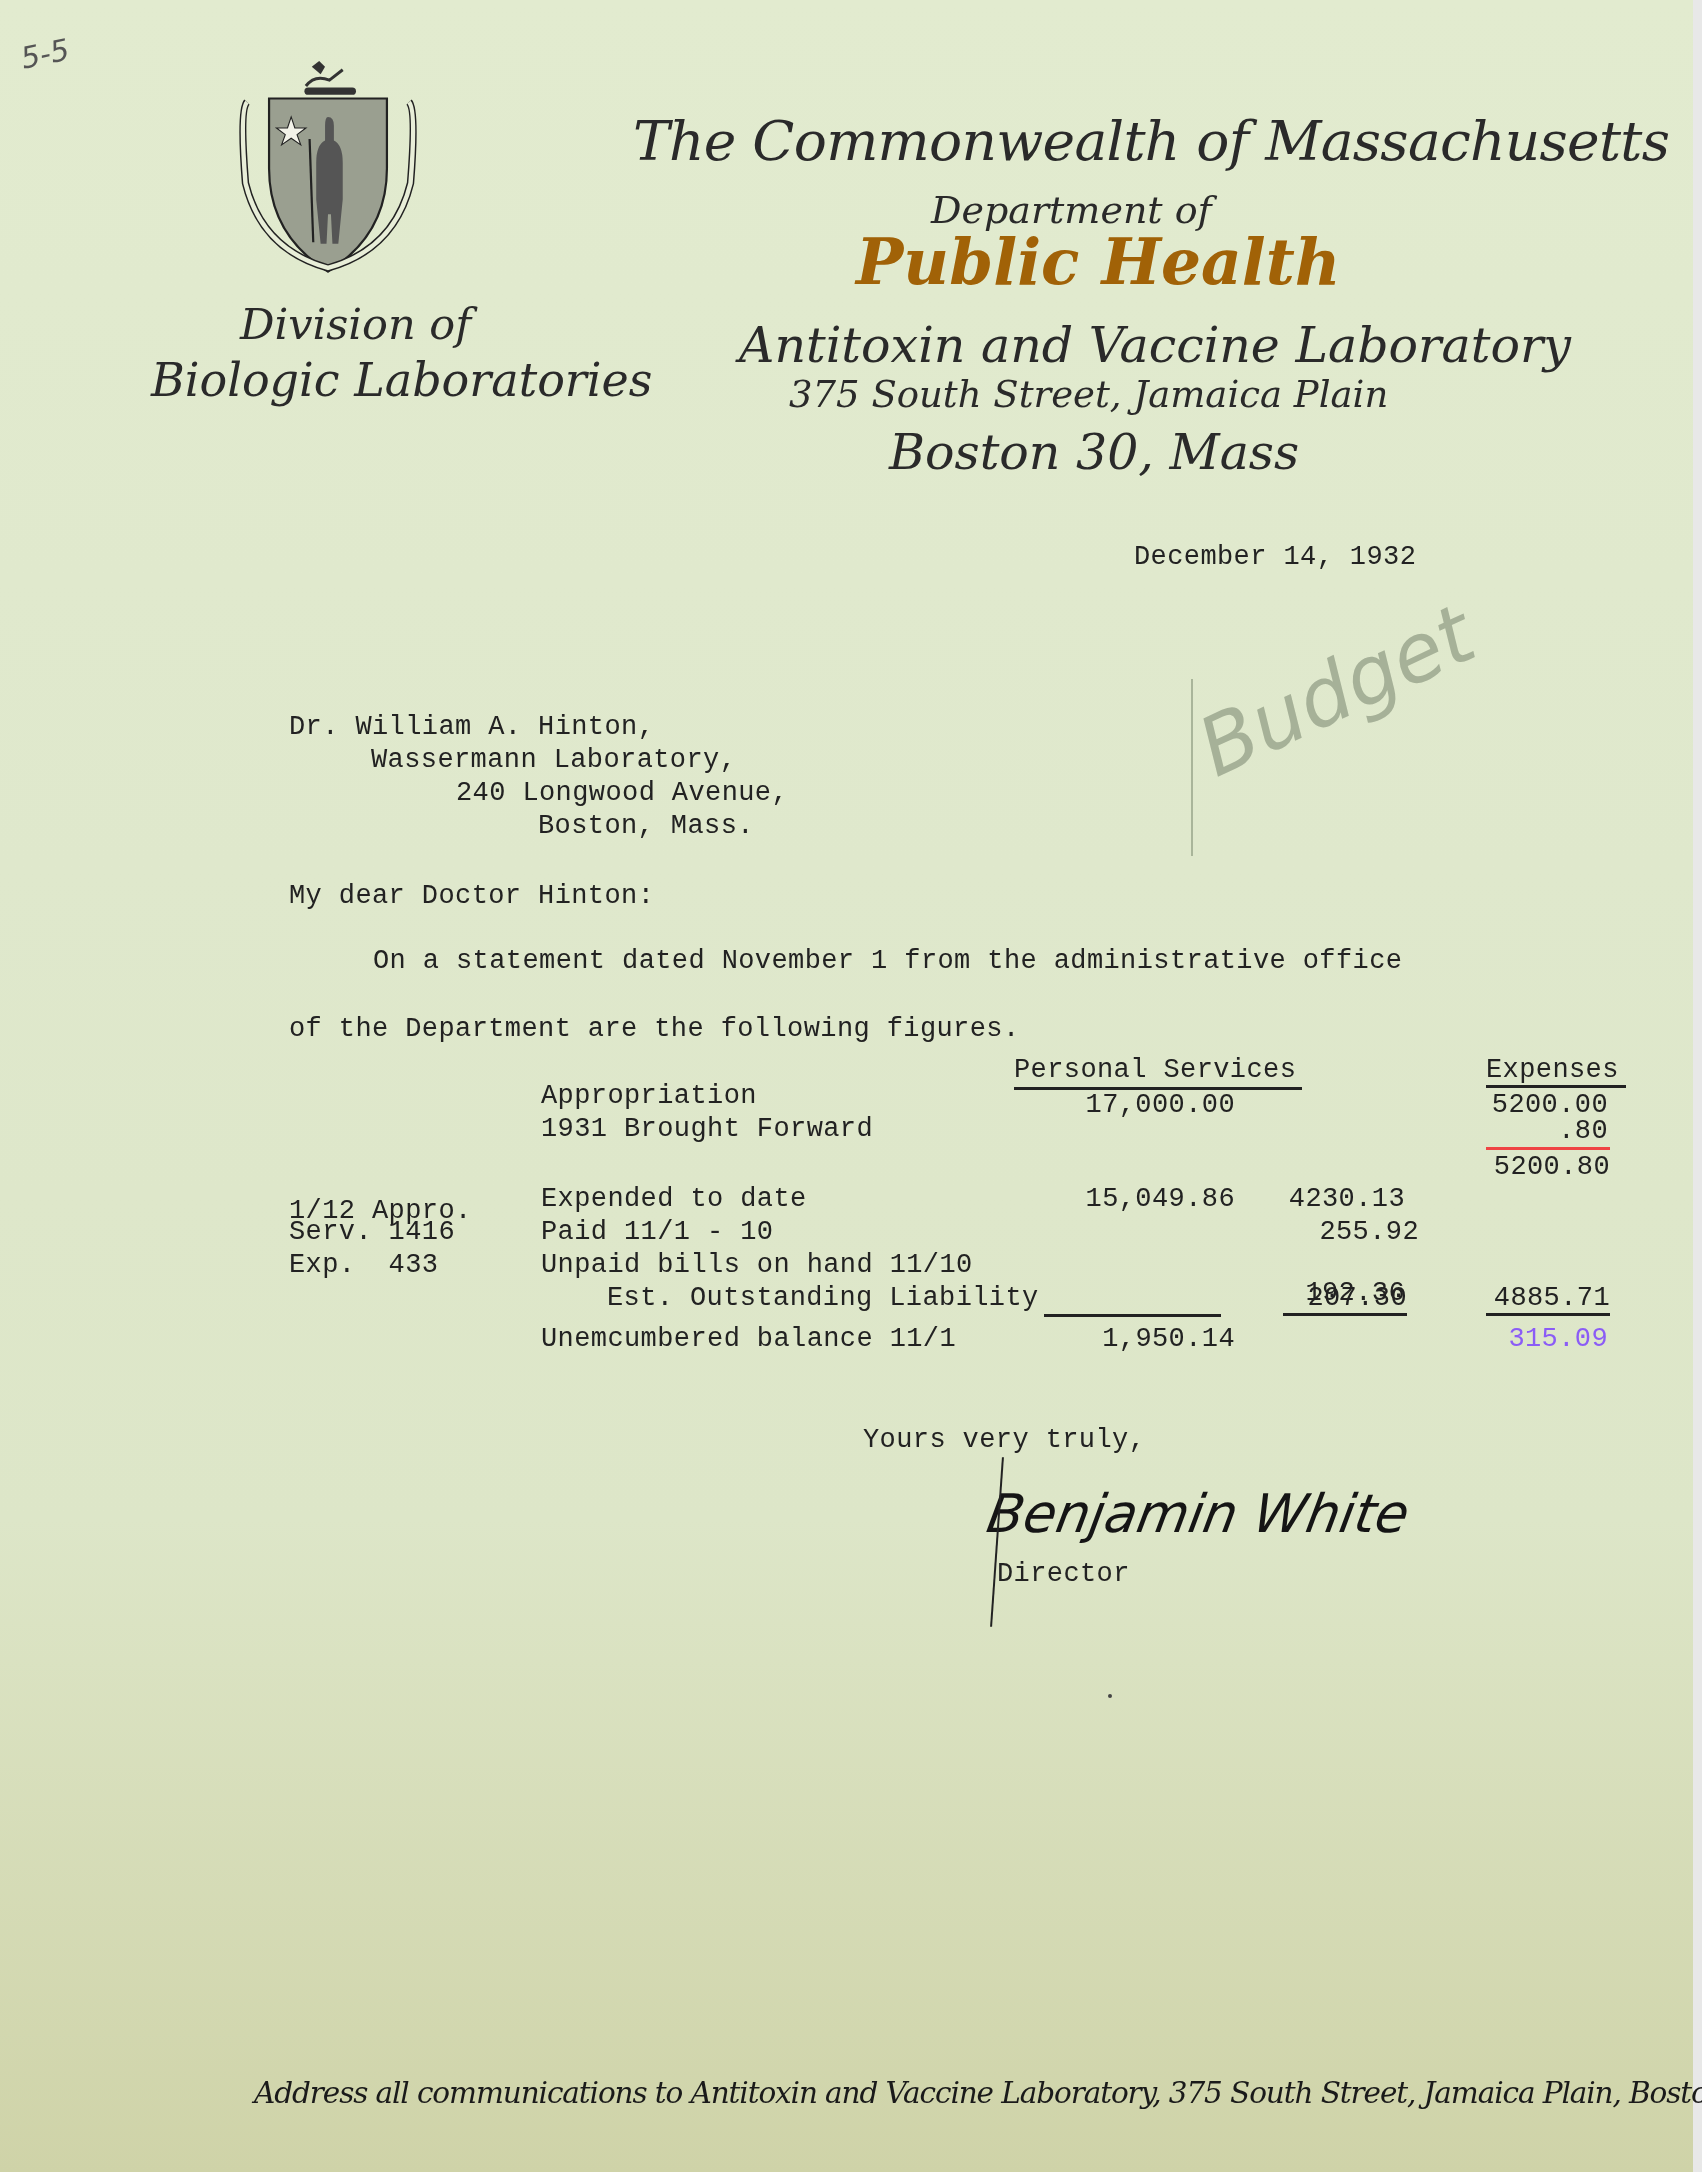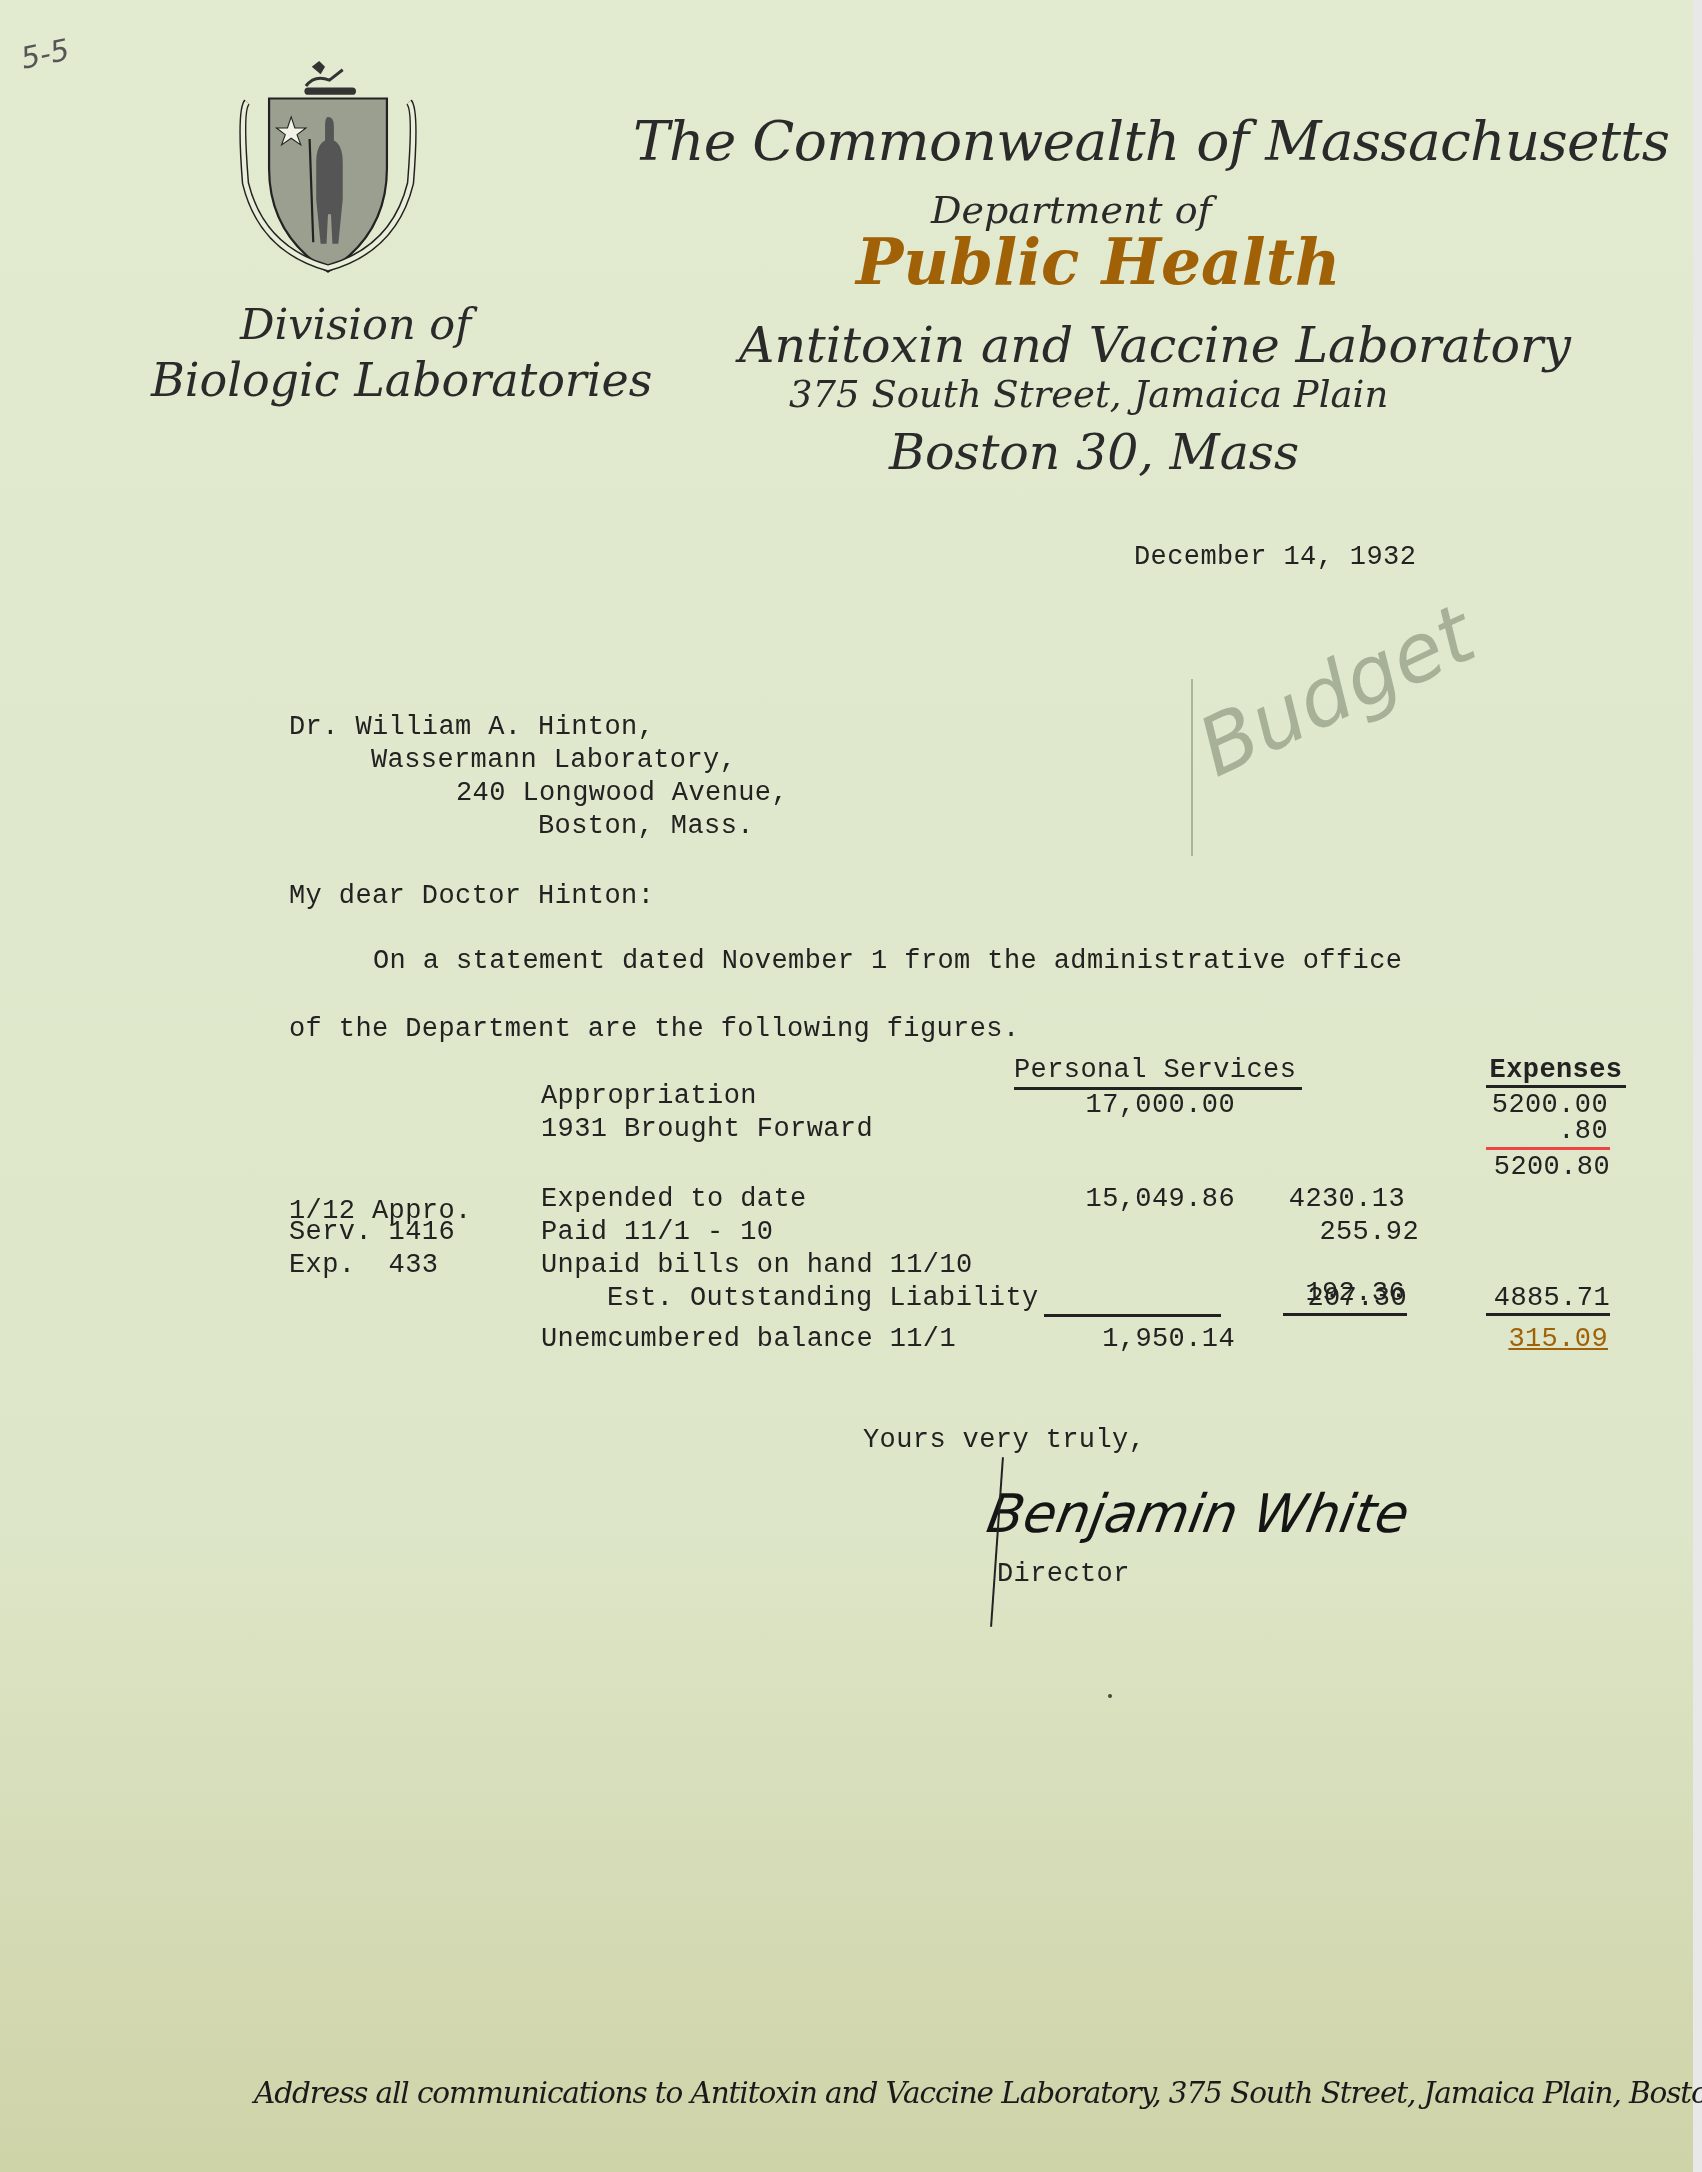--- a/index.html
+++ b/index.html
@@ -13,21 +13,21 @@
   .abs { position: absolute; }
   .script {
     font-family: "DejaVu Serif", "Liberation Serif", serif;
     font-style: italic; color: #2a2a2a; white-space: nowrap;
   }
   .hand { font-family: "DejaVu Sans", sans-serif; font-style: italic; white-space: nowrap; }
   .type { font-size: 27px; white-space: pre; letter-spacing: 0.4px; }
   .num { text-align: right; }
   .ul { border-bottom: 3px solid #222; }
   .ol { border-top: 3px solid #ef4444; }
-  .red { color: #a16207; text-decoration: underline; }
+  .red { color: #8b5cf6; }
 </style>
 </head>
 <body>
 
 <div class="right-edge"></div>
 
 <div class="abs hand" style="left:20.7px; top:37px; font-size:29.5px; color:#555; transform:rotate(-12deg);">5-5</div>
 
 <div class="abs" style="left:232px; top:58px; width:192px; height:221px;">
   <svg width="192" height="221" viewBox="0 0 260 300">
@@ -61,21 +61,21 @@
 <div class="abs type" style="left:289px; top:712px;">Dr. William A. Hinton,</div>
 <div class="abs type" style="left:371px; top:745px;">Wassermann Laboratory,</div>
 <div class="abs type" style="left:456px; top:778px;">240 Longwood Avenue,</div>
 <div class="abs type" style="left:538px; top:811px;">Boston, Mass.</div>
 
 <div class="abs type" style="left:289px; top:881px;">My dear Doctor Hinton:</div>
 <div class="abs type" style="left:373px; top:946px;">On a statement dated November 1 from the administrative office</div>
 <div class="abs type" style="left:289px; top:1014px;">of the Department are the following figures.</div>
 
 <div class="abs type ul" style="left:1014px; top:1055px; width:288px; padding-bottom:1.5px;">Personal Services</div>
-<div class="abs type ul" style="left:1486px; top:1055px; width:140px; text-align:center; padding-bottom:0;font-weight:bold;">Expenses</div>
+<div class="abs type ul" style="left:1486px; top:1055px; width:140px; text-align:left; padding-bottom:0;">Expenses</div>
 
 <div class="abs type" style="left:541px; top:1081px;">Appropriation</div>
 <div class="abs type num" style="left:1047px; top:1090px; width:188px;">17,000.00</div>
 <div class="abs type num" style="left:1475px; top:1090px; width:133px;">5200.00</div>
 
 <div class="abs type" style="left:541px; top:1114px;">1931 Brought Forward</div>
 <div class="abs type num" style="left:1475px; top:1116px; width:133px;">.80</div>
 
 <div class="abs type num ol" style="left:1486px; top:1147px; width:124px; padding-top:1.5px;">5200.80</div>
 

